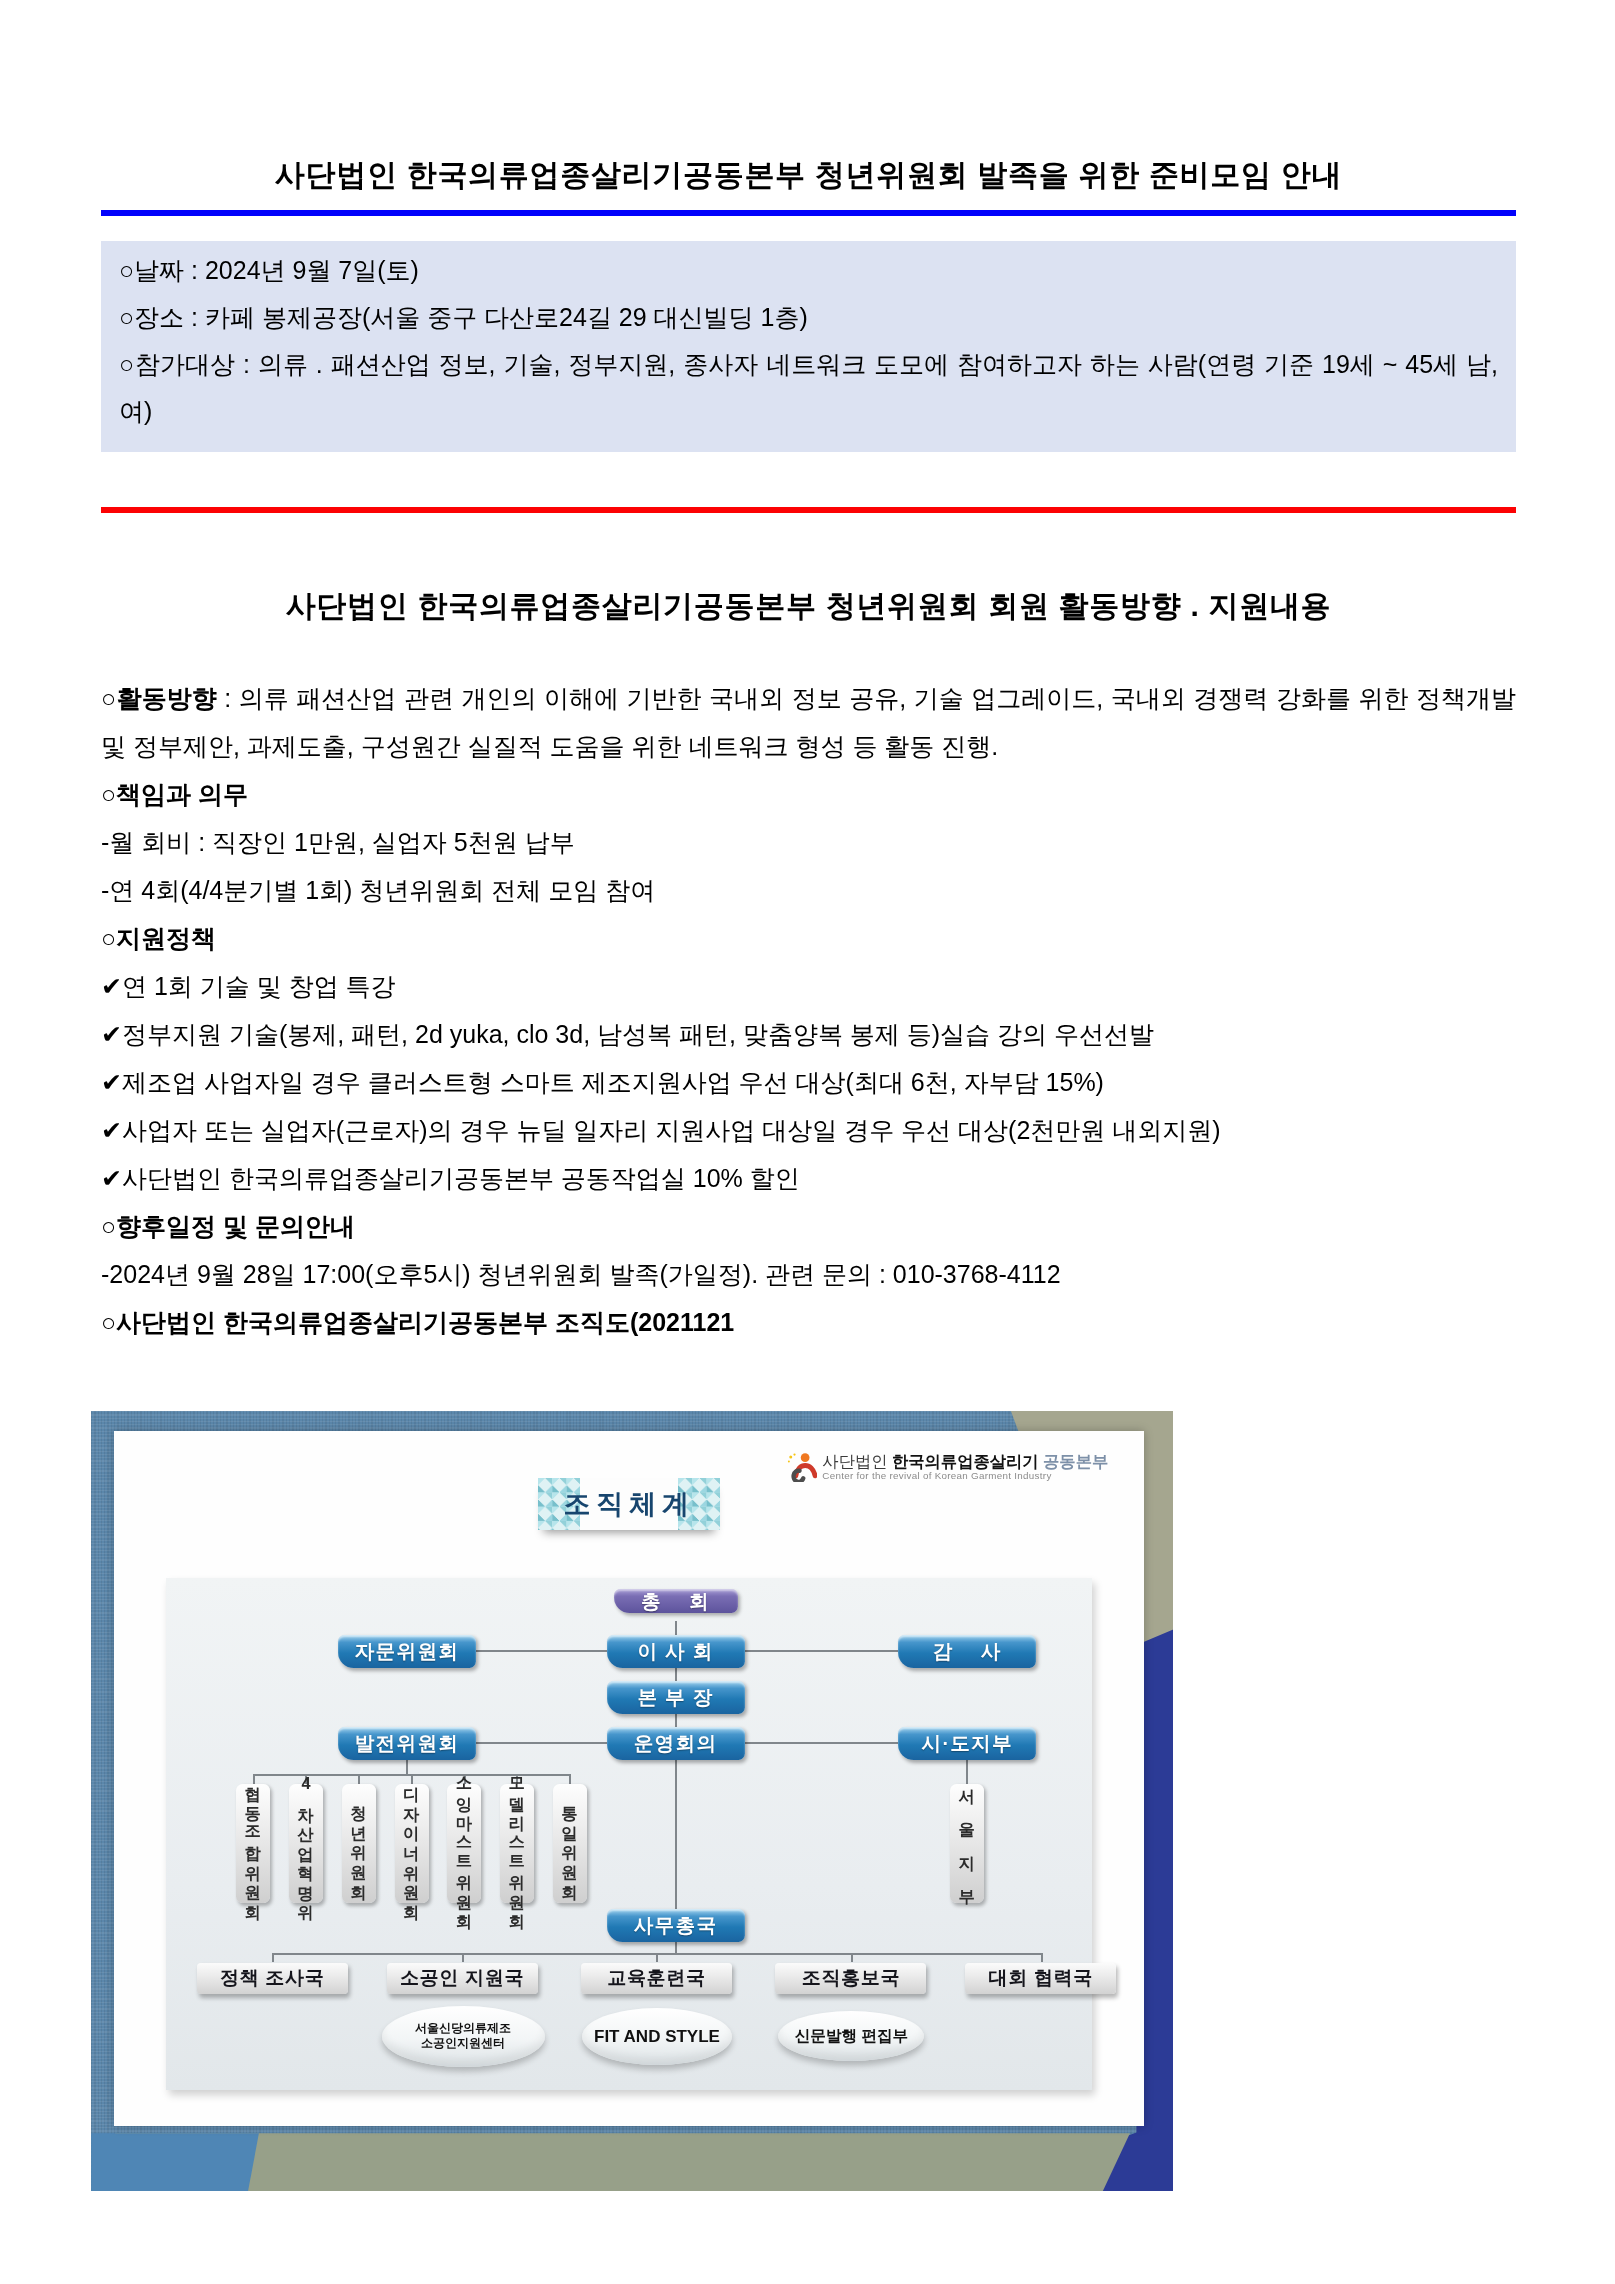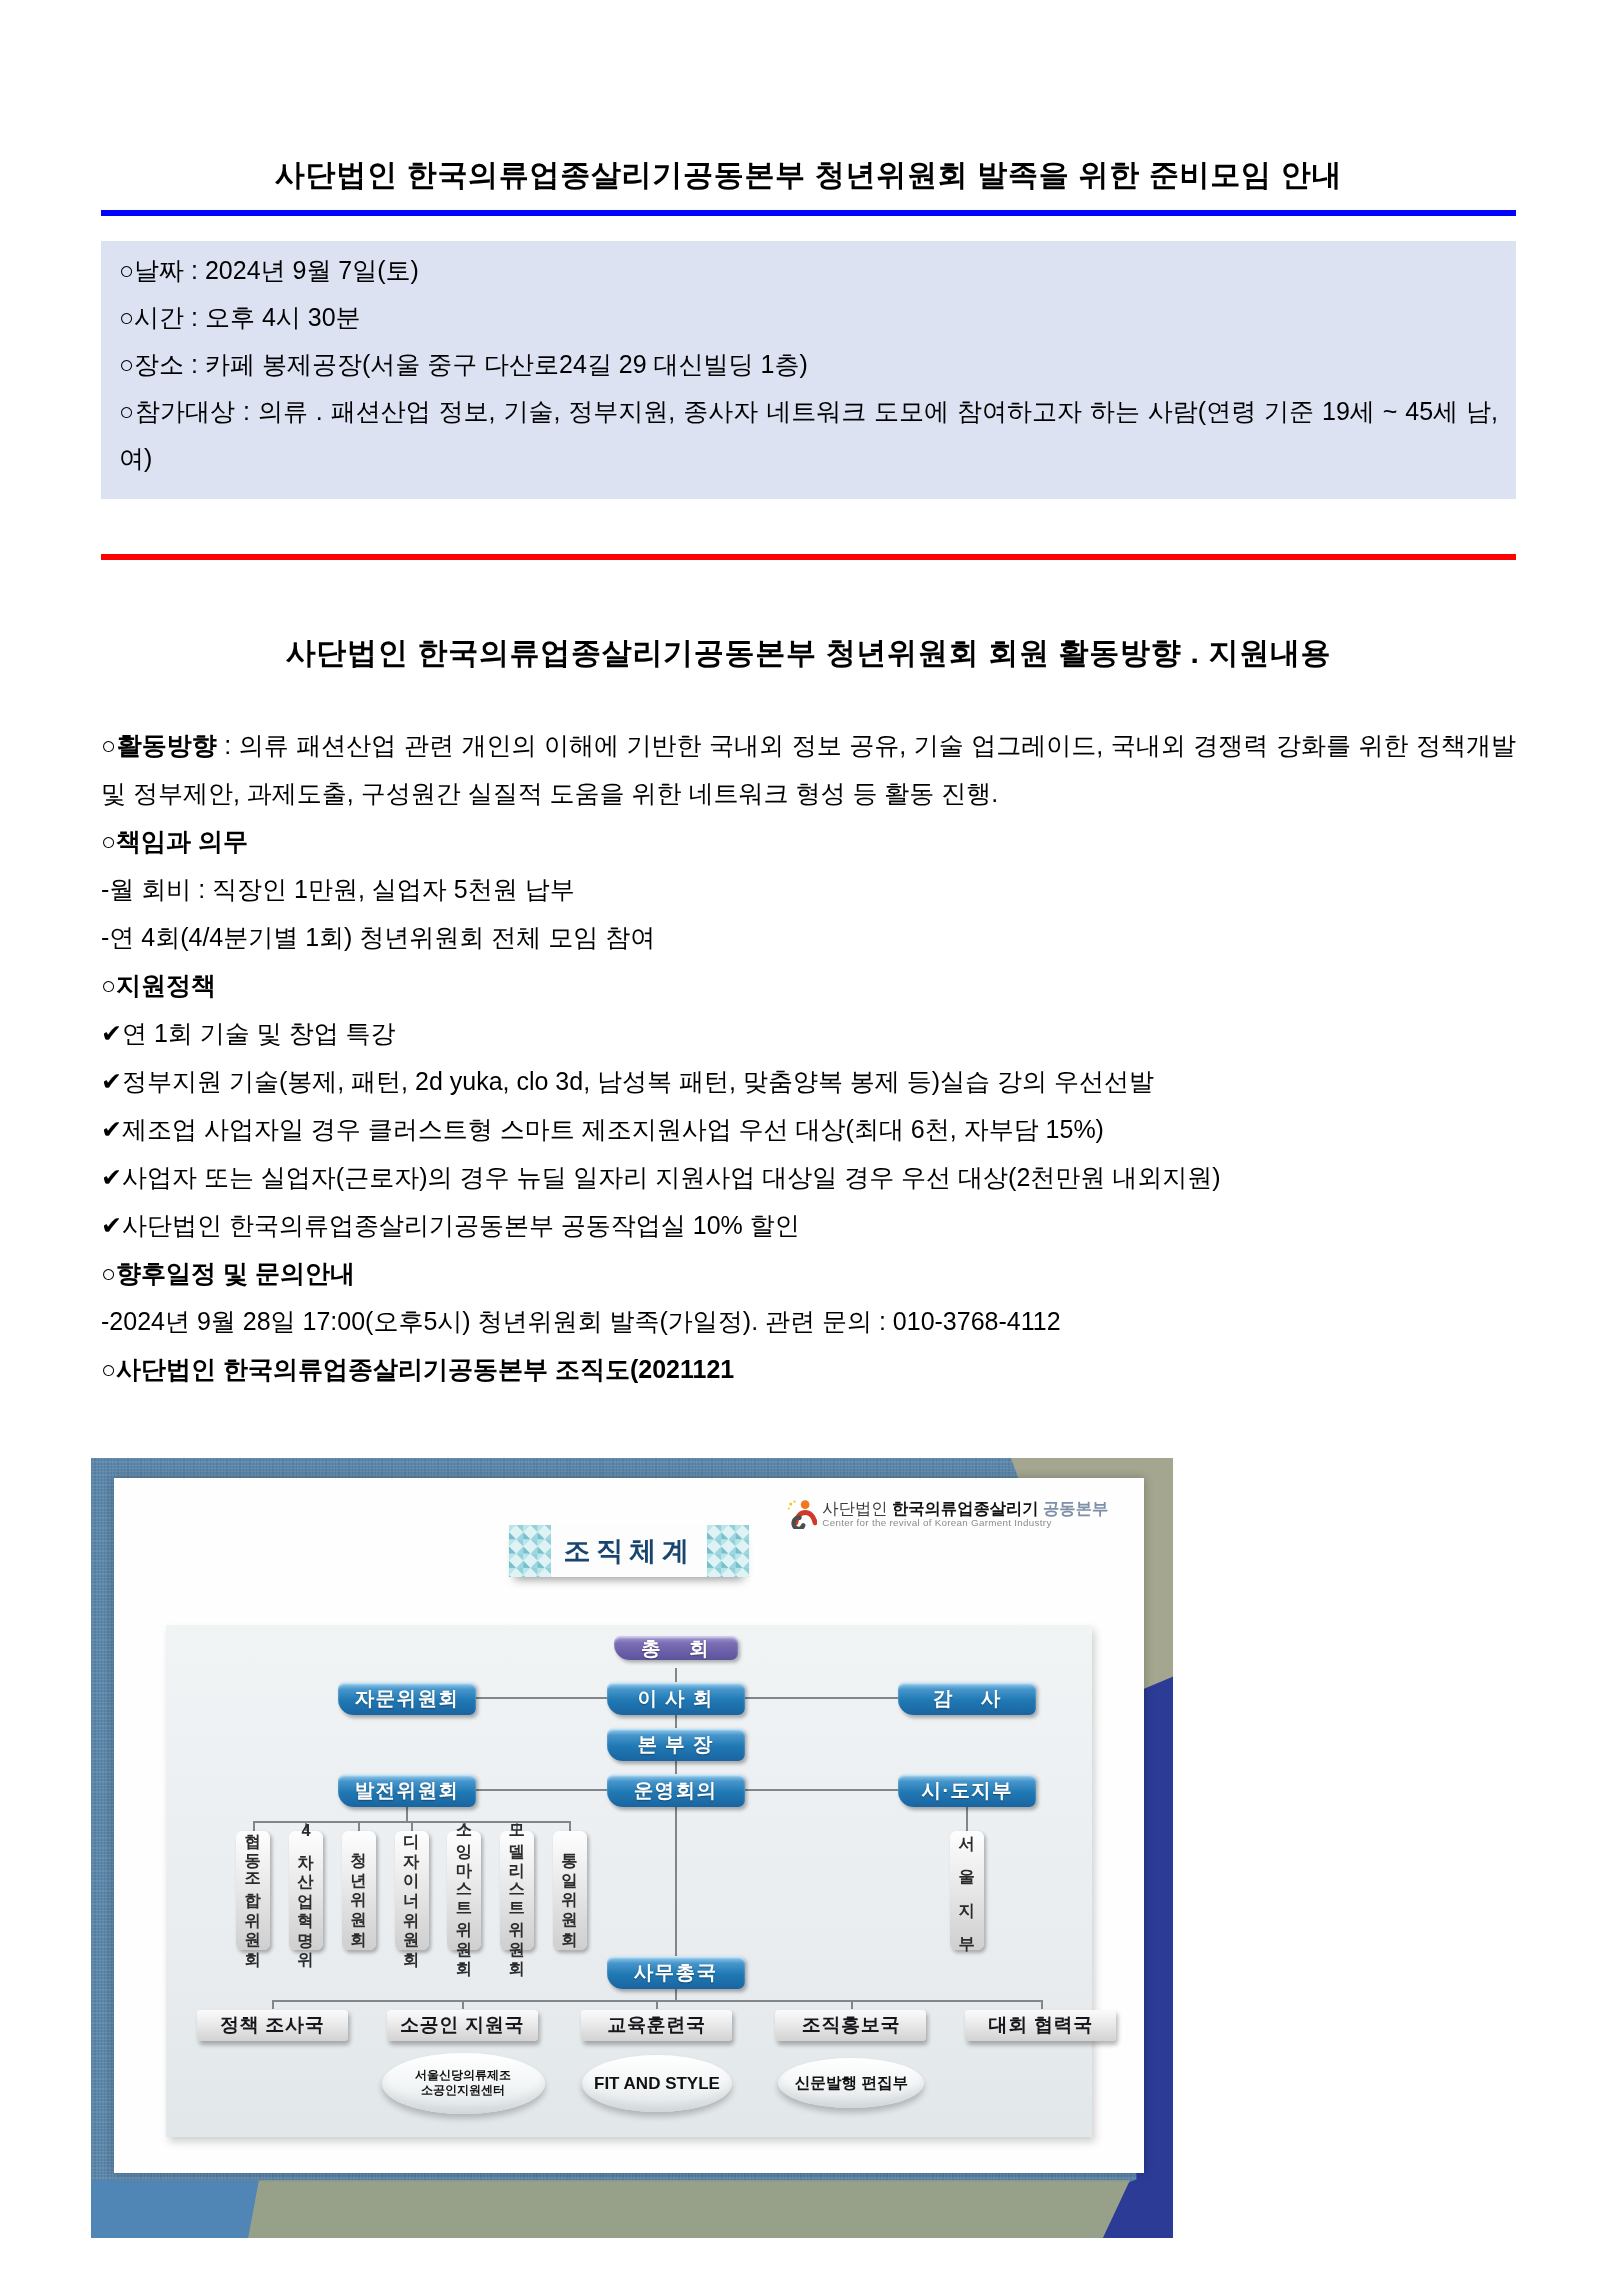--- a/index.html
+++ b/index.html
@@ -36,21 +36,21 @@
 
   .logo { position:absolute; top:21px; right:36px; display:flex; align-items:flex-start; gap:5.2px; }
   .logo svg { display:block; }
   .logo-lines { line-height:1.15; }
   .logo-main { font-size:16.3px; color:#3a3a3a; white-space:nowrap; }
   .logo-main .lg-bold { font-weight:bold; color:#111; }
   .logo-main .lg-suffix { color:#7d90a8; font-weight:bold; }
   .logo-sub { font-size:9.8px; color:#8b8b8b; letter-spacing:0.3px; }
 
   .banner { position:absolute; top:47px; left:50%; transform:translateX(-50%);
-            width:240px; height:52px; background:#fdfdfd; display:flex; align-items:center; justify-content:center;
+            width:182px; height:52px; background:#fdfdfd; display:flex; align-items:center; justify-content:center;
             box-shadow:0 7.8px 9px -4.6px rgba(0,0,0,.4); }
   .banner-title { font-size:27px; font-weight:bold; color:#17456e; letter-spacing:5.9px; white-space:nowrap; z-index:2; }
   .mosaic { position:absolute; top:0; bottom:0; width:42px;
             background:
              linear-gradient(45deg, rgba(34,150,170,.55) 25%, transparent 26%),
              linear-gradient(-45deg, rgba(120,200,215,.65) 25%, transparent 26%),
              linear-gradient(135deg, rgba(180,228,235,.95) 25%, transparent 26%),
              linear-gradient(-135deg, rgba(70,175,190,.5) 25%, transparent 26%);
             background-size:14.3px 14.3px; background-color:#dff2f4; }
   .mosaic.left { left:0; } .mosaic.right { right:0; }
@@ -91,21 +91,20 @@
 </head>
 <body>
 
 <div class="page">
 
   <h1 class="doc-title">사단법인 한국의류업종살리기공동본부 청년위원회 발족을 위한 준비모임 안내</h1>
   <div class="rule rule-blue"></div>
 
   <div class="info-box">
     <p>○날짜 : 2024년 9월 7일(토)</p>
-    <p>○시간 : 오후 4시 30분</p>
     <p>○장소 : 카페 봉제공장(서울 중구 다산로24길 29 대신빌딩 1층)</p>
     <p>○참가대상 : 의류 . 패션산업 정보, 기술, 정부지원, 종사자 네트워크 도모에 참여하고자 하는 사람(연령 기준 19세 ~ 45세 남,여)</p>
   </div>
 
   <div class="rule rule-red"></div>
 
   <h2 class="section-heading">사단법인 한국의류업종살리기공동본부 청년위원회 회원 활동방향 . 지원내용</h2>
 
   <div class="body-text">
     <p><b>○활동방향</b><span> : 의류 패션산업 관련 개인의 이해에 기반한 국내외 정보 공유, 기술 업그레이드, 국내외 경쟁력 강화를 위한  정책개발 및 정부제안, 과제도출, 구성원간 실질적 도움을 위한 네트워크 형성 등 활동 진행.</span></p>

